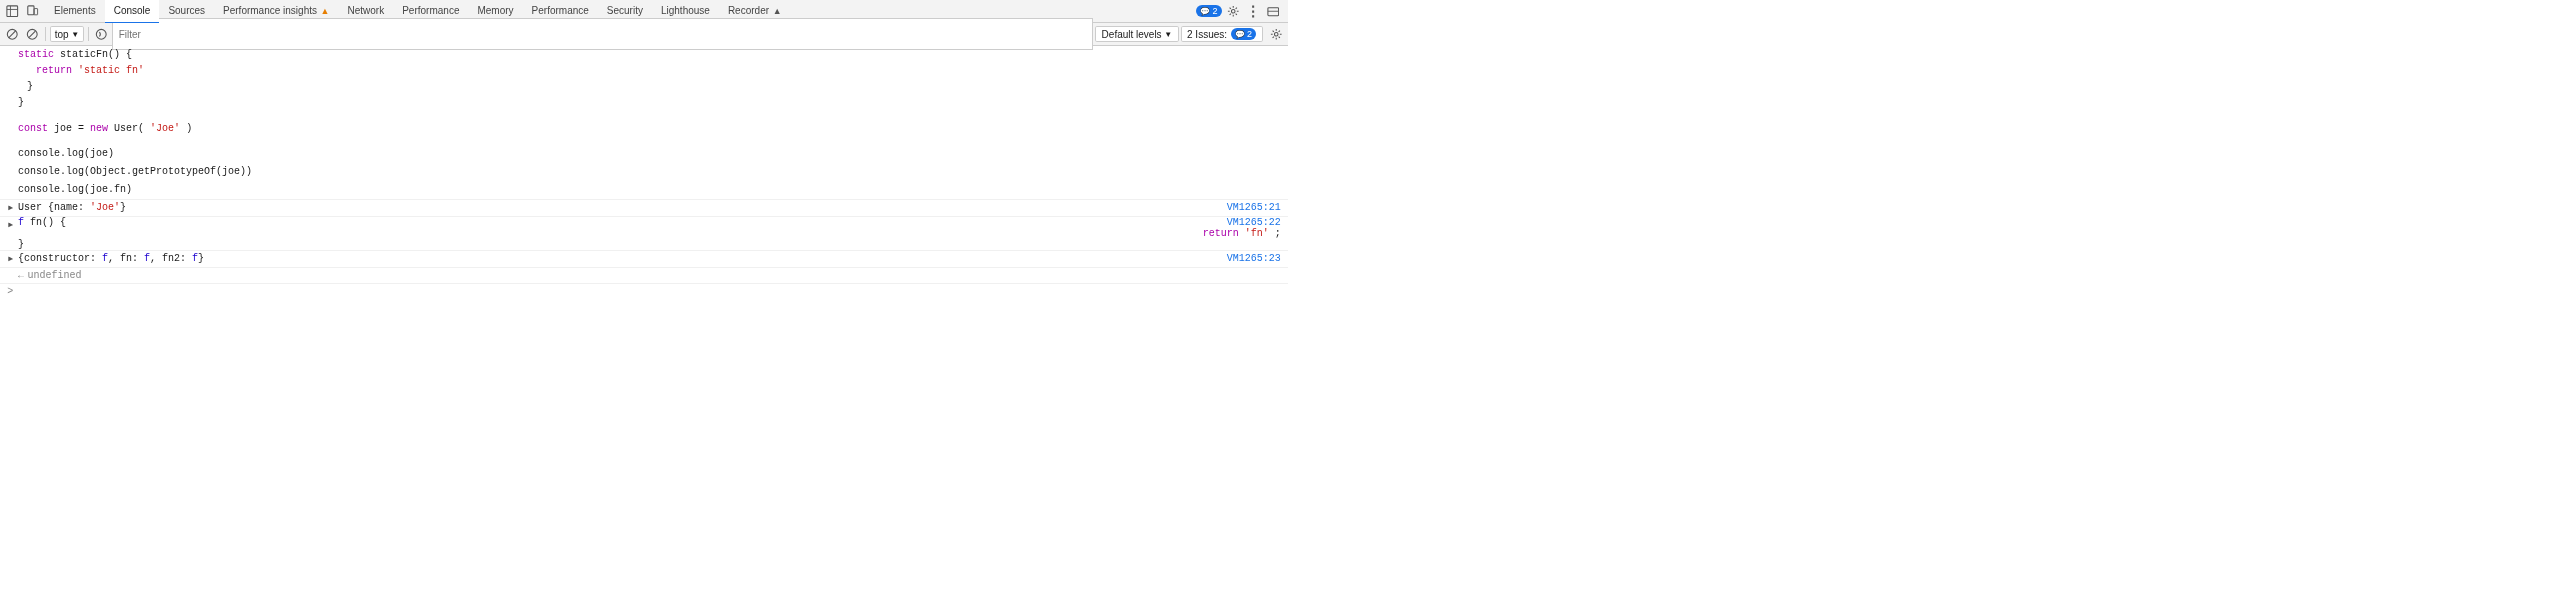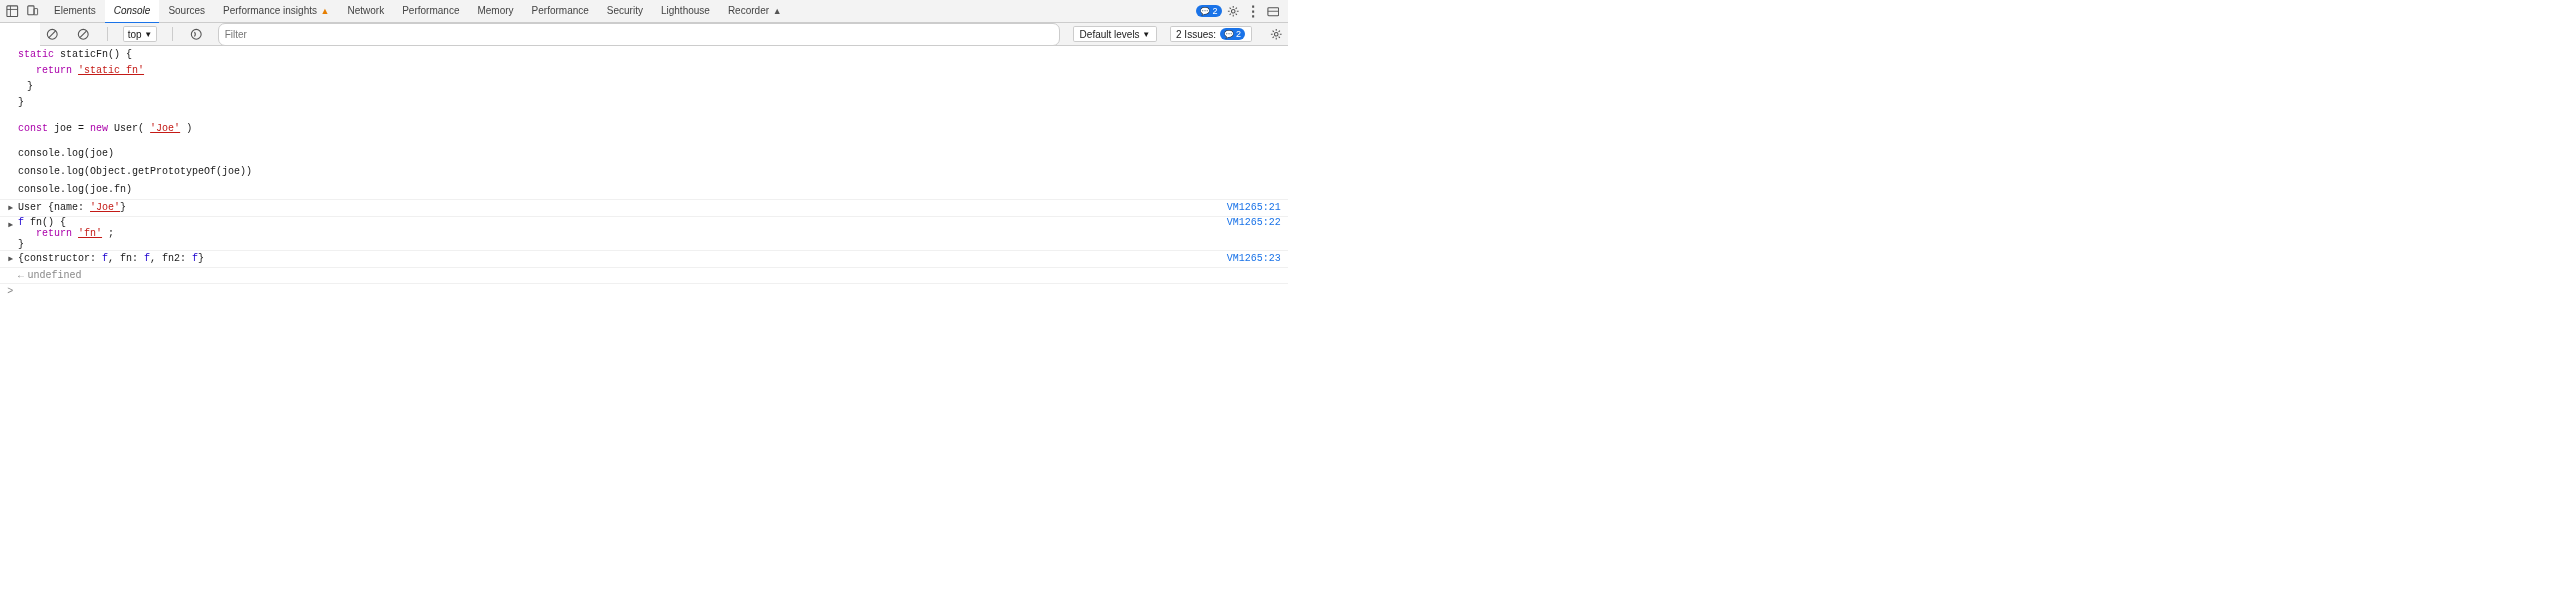--- a/index.html
+++ b/index.html
@@ -58,21 +58,20 @@
       cursor: pointer;
       white-space: nowrap;
       color: #444;
       border-bottom: 1.8px solid transparent;
       position: relative;
     }
     .nav-tab.active {
       background: #ffffff;
       border-bottom: 1.8px solid #1a73e8;
       color: #1a1a1a;
-      font-style: italic;
     }
     .nav-tab-warning {
       display: inline-flex;
       align-items: center;
       margin-left: 3.6px;
       color: #e67e00;
       font-size: 9px;
     }
     .nav-tab-warning-rec {
       display: inline-flex;
@@ -110,22 +109,21 @@
     }
 
     
     .console-toolbar {
       display: flex;
       align-items: center;
       height: 23px;
       background: #f3f3f3;
       border-bottom: 0.9px solid #cccccc;
       padding: 0 3.6px;
-      gap: 13px;
-      margin-left: 40px;
+      gap: 2px;
     }
     .toolbar-btn {
       width: 18px;
       height: 18px;
       display: flex;
       align-items: center;
       justify-content: center;
       border-radius: 1.8px;
       cursor: pointer;
       color: #555;
@@ -147,23 +145,23 @@
       border-radius: 1.8px;
       padding: 0 3.6px;
       background: white;
       cursor: pointer;
       font-size: 10px;
       font-family: -apple-system, BlinkMacSystemFont, 'Segoe UI', sans-serif;
       gap: 2.7px;
     }
     .filter-input {
       flex: 1;
-      height: 23px;
+      height: 32px;
       border: 0.9px solid #cccccc;
-      border-radius: 7px;
+      border-radius: 0;
       padding: 0 5.4px;
       font-size: 10px;
       outline: none;
       background: white;
       font-family: -apple-system, BlinkMacSystemFont, 'Segoe UI', sans-serif;
       color: #999;
     }
     .default-levels {
       display: flex;
       align-items: center;
@@ -219,21 +217,21 @@
       align-items: center;
       justify-content: center;
       cursor: pointer;
       color: #555;
       font-size: 8px;
     }
 
     
     .col-purple { color: #aa00aa; }
     .col-blue { color: #1c00cf; }
-    .col-red { color: #c41a16; text-decoration: underline; }
+    .col-red { color: #c41a16; }
 
     .console-section-code {
       padding: 0.9px 7.2px 0.9px 18px;
       line-height: 16px;
       font-size: 10px;
     }
 
     .obj-expandable {
       display: flex;
       align-items: flex-start;
@@ -440,21 +438,21 @@
 
   <div class="fn-expandable" style="position:relative;">
     <span class="expand-arrow">▶</span>
     <div style="display:flex; justify-content:space-between; width:100%;">
       <span>
         <span class="col-blue">f</span>
         <span> fn() {</span>
       </span>
       <a class="log-link">VM1265:22</a>
     </div>
-    <div style="padding-left:18px;">
+    <div style="padding-left:18px;text-align:right;">
       <span class="col-purple">return</span>
       <span> </span>
       <span class="col-red">'fn'</span>
       <span>;</span>
     </div>
     <div>}</div>
   </div>
 
   <div class="obj-expandable">
     <span class="expand-arrow">▶</span>

